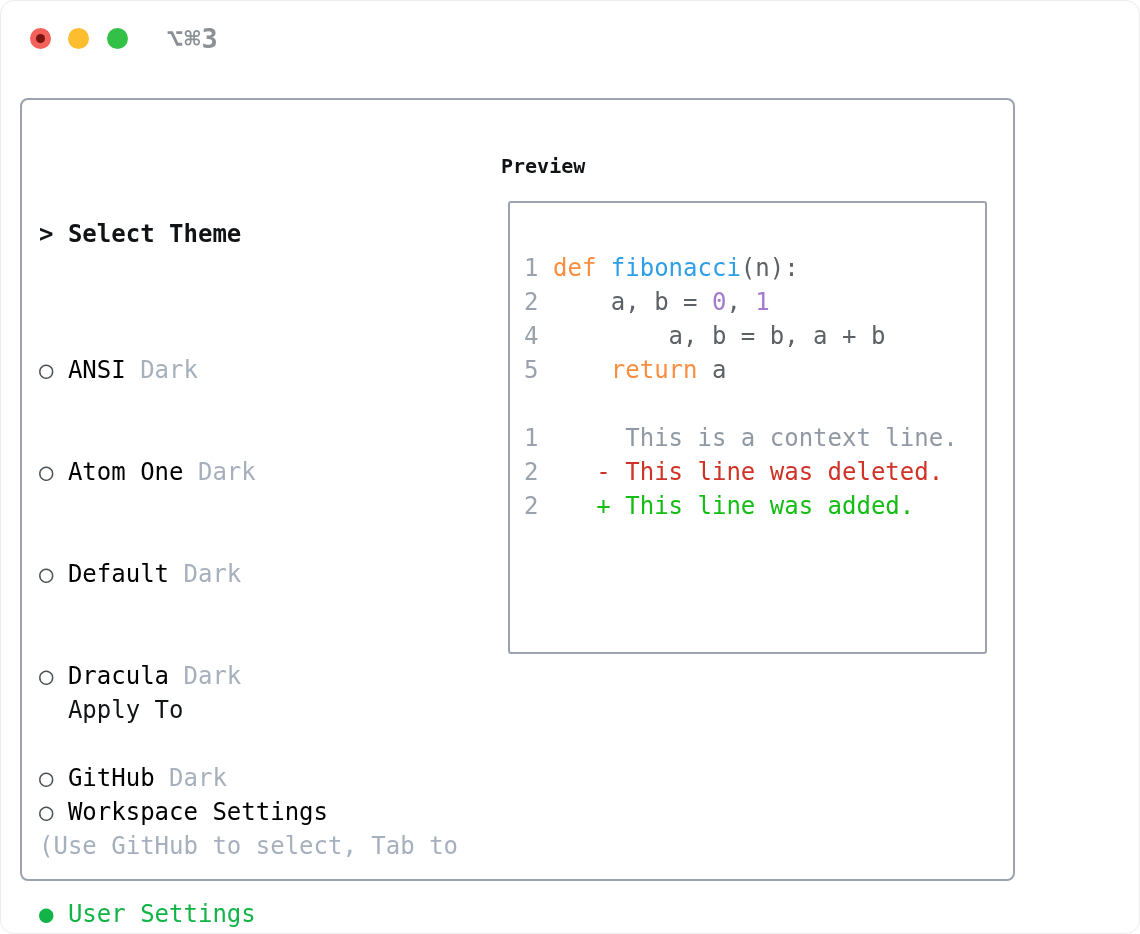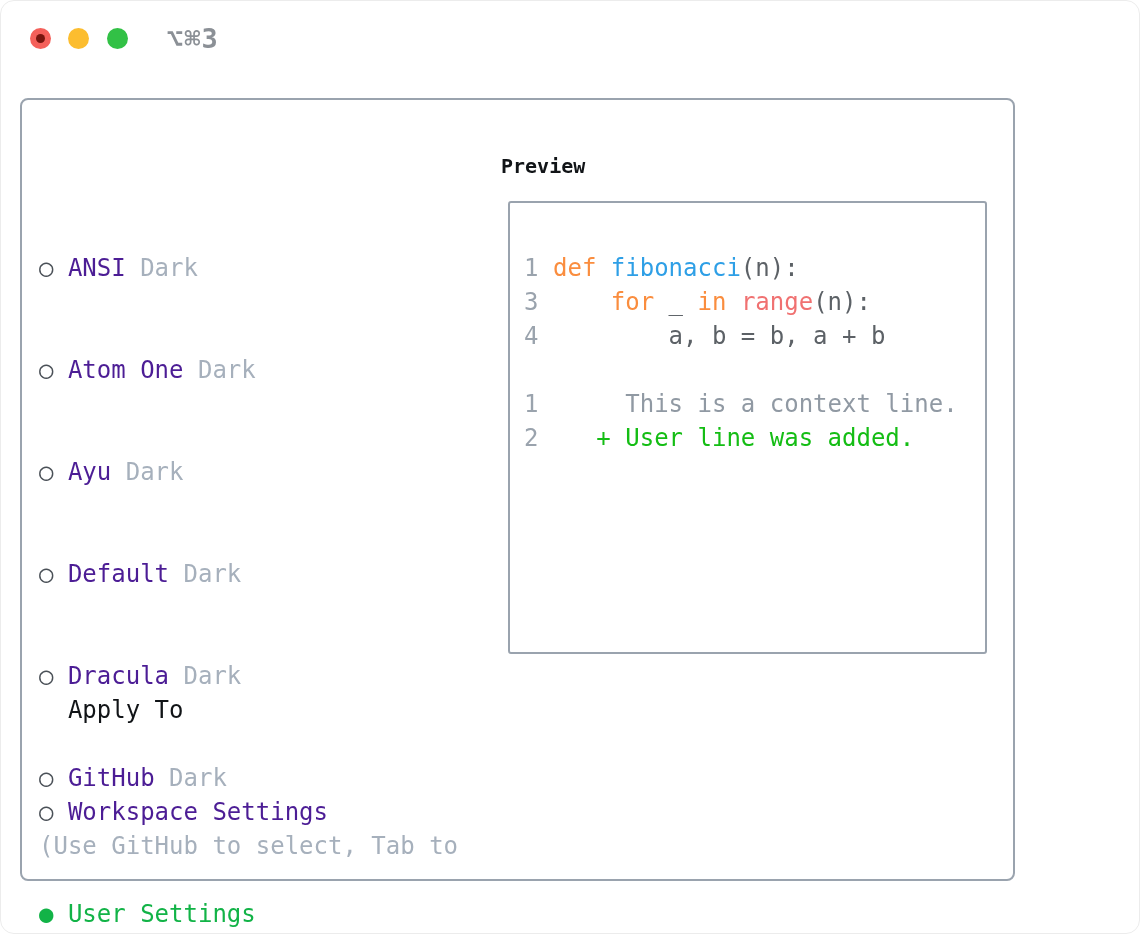--- a/index.html
+++ b/index.html
@@ -51,21 +51,21 @@
   }
   .help-col {
     position: absolute; left: 38px; top: 760px;
     font-size: 24px; line-height: 34px; white-space: pre;
     color: #a6b0bc;
   }
   .row { height: 34px; }
   .hdr { font-weight: bold; color: #111417; }
   .hdr-plain { color: #111417; }
   .marker { color: #4a5057; }
-  .name { color: #4c1d95; }
+  .name { color: #000000; }
   .variant { color: #a6b0bc; }
   .selected .marker, .selected .name { color: #12b347; }
   .indent { visibility: hidden; }
 
   
   .preview-title {
     position: absolute; left: 500px; top: 148px;
     font-size: 20px; line-height: 34px; font-weight: bold; color: #111417;
   }
   .preview-box {
@@ -95,24 +95,24 @@
 <div class="window">
 
   <div class="traffic tl-red"></div>
   <div class="traffic tl-yellow"></div>
   <div class="traffic tl-green"></div>
   <div class="win-title">⌥⌘3</div>
 
   <div class="main-box"></div>
 
   <div class="left-col">
+    <div class="row hdr"><span>&gt;</span> <span>Select Theme</span></div>
 
     <div class="row"><span class="marker">○</span> <span class="name">ANSI</span> <span class="variant">Dark</span></div>
     <div class="row"><span class="marker">○</span> <span class="name">Atom One</span> <span class="variant">Dark</span></div>
-    <div class="row"><span class="marker">○</span> <span class="name">Ayu</span> <span class="variant">Dark</span></div>
     <div class="row"><span class="marker">○</span> <span class="name">Default</span> <span class="variant">Dark</span></div>
     <div class="row"><span class="marker">○</span> <span class="name">Dracula</span> <span class="variant">Dark</span></div>
     <div class="row"><span class="marker">○</span> <span class="name">GitHub</span> <span class="variant">Dark</span></div>
     
     
     
     
     
     
   </div>
@@ -125,22 +125,24 @@
 
   <div class="help-col">
     <div class="row">(Use GitHub to select, Tab to</div>
     <div class="row">change focus)</div>
   </div>
 
   <div class="preview-title">Preview</div>
 
   <div class="preview-box">
     <div class="pline"><span class="ln">1</span><span class="gap"></span><span class="tok-kw">def</span><span class="tok-pl"> </span><span class="tok-fn">fibonacci</span><span class="tok-pl">(n):</span></div>
-    <div class="pline"><span class="ln">3</span><span class="gap"></span><span class="tok-pl">    </span><span class="tok-kw">for</span><span class="tok-pl"> _ </span><span class="tok-kw">in</span><span class="tok-pl"> </span><span class="tok-rng">range</span><span class="tok-pl">(n):</span></div>
+    <div class="pline"><span class="ln">2</span><span class="gap"></span><span class="tok-pl">    a, b = </span><span class="tok-num">0</span><span class="tok-pl">, </span><span class="tok-num">1</span></div>
     <div class="pline"><span class="ln">4</span><span class="gap"></span><span class="tok-pl">        a, b = b, a + b</span></div>
+    <div class="pline"><span class="ln">5</span><span class="gap"></span><span class="tok-pl">    </span><span class="tok-kw">return</span><span class="tok-pl"> a</span></div>
 
     <div class="pline"></div>
 
     <div class="pline"><span class="ln">1</span><span class="gap"></span><span class="diff-context">     This is a context line.</span></div>
-    <div class="pline"><span class="ln">2</span><span class="gap"></span><span class="diff-added">   + User line was added.</span></div>
+    <div class="pline"><span class="ln">2</span><span class="gap"></span><span class="diff-deleted">   - This line was deleted.</span></div>
+    <div class="pline"><span class="ln">2</span><span class="gap"></span><span class="diff-added">   + This line was added.</span></div>
   </div>
 
 </div>
 
 </body></html>

